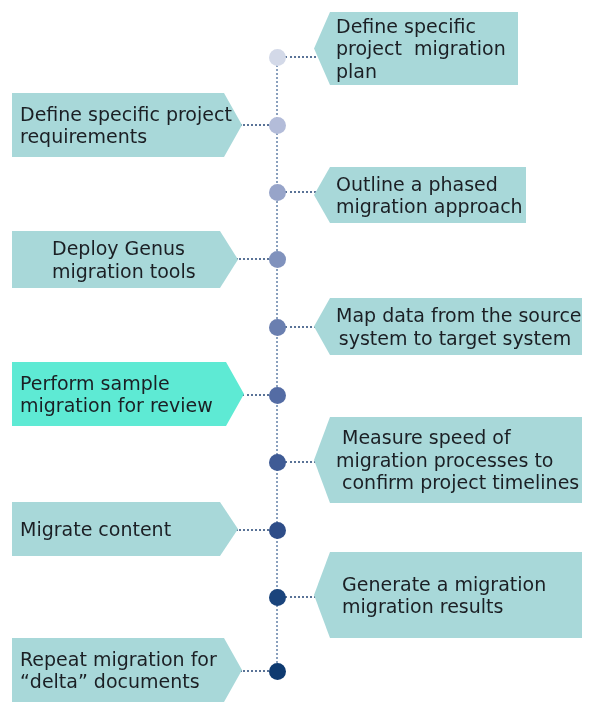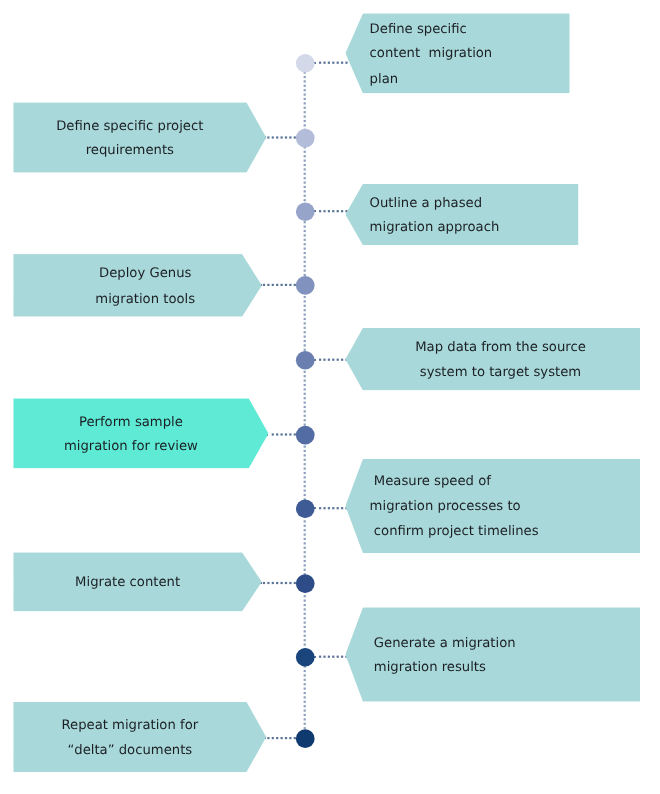--- a/index.html
+++ b/index.html
@@ -5,38 +5,38 @@
   html, body { margin: 0; padding: 0; background: #ffffff; }
   body { width: 600px; height: 722px; position: relative; overflow: hidden;
          font-family: "DejaVu Sans", sans-serif; }
   #stage { position: absolute; left: 0; top: 0; width: 600px; height: 722px; }
   .spine { position: absolute; left: 276px; top: 57px; width: 0; height: 614px;
            border-left: 2px dotted #8aa0bd; }
   .dot { position: absolute; width: 17px; height: 17px; border-radius: 50%;
          margin-left: -8.5px; margin-top: -8.5px; left: 277px; }
   .conn { position: absolute; height: 0; border-top: 2px dotted #5a7397; margin-top: -1px; }
   .box { position: absolute; background: #a8d8d9; color: #1b1f24;
-         font-size: 12px; line-height: 22.5px; box-sizing: border-box;
+         font-size: 19px; line-height: 22.5px; box-sizing: border-box;
          display: flex; flex-direction: column; justify-content: center; }
   .box.right { clip-path: polygon(16px 0, 100% 0, 100% 100%, 16px 100%, 0 50%);
                padding-left: 22px; padding-right: 8px; text-align: left; }
   .box.left { clip-path: polygon(0 0, calc(100% - 18px) 0, 100% 50%, calc(100% - 18px) 100%, 0 100%);
-              padding-right: 26px; padding-left: 8px; text-align: center; }
+              padding-right: 26px; padding-left: 8px; text-align: left; }
   .line { display: block; white-space: pre; }
 </style>
 </head>
 <body>
 
 <div id="stage">
   <div class="spine"></div>
 <div class="conn" style="left: 285px; width: 31px; top: 57px;"></div>
     <div class="dot" style="top: 57px; background: rgb(211, 217, 232);"></div>
     <div class="box right" style="left: 314px; top: 12px; width: 204px; height: 73px; background: rgb(168, 216, 217); color: rgb(27, 31, 36);">
       <span class="line">Define specific</span>
-      <span class="line">content  migration</span>
+      <span class="line">project  migration</span>
       <span class="line">plan</span>
     </div>
     <div class="conn" style="left: 240px; width: 29px; top: 125px;"></div>
     <div class="dot" style="top: 125px; background: rgb(179, 188, 217);"></div>
     <div class="box left" style="left: 12px; top: 93px; width: 230px; height: 64px; background: rgb(168, 216, 217); color: rgb(27, 31, 36);">
       <span class="line">Define specific project</span>
       <span class="line">requirements</span>
     </div>
     <div class="conn" style="left: 285px; width: 31px; top: 192px;"></div>
     <div class="dot" style="top: 192px; background: rgb(151, 164, 201);"></div>

